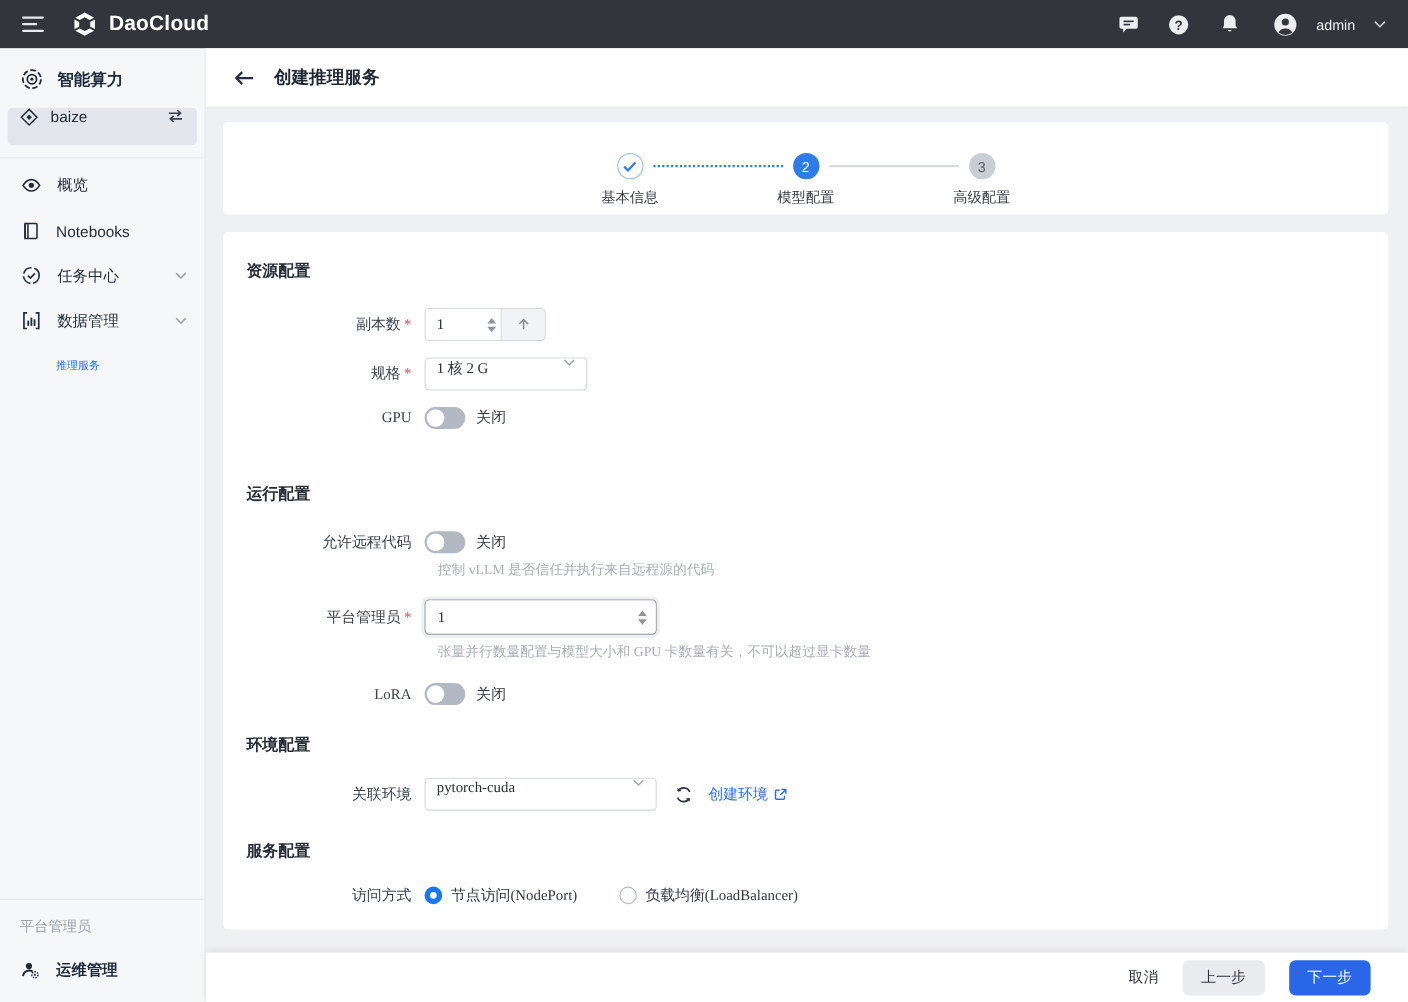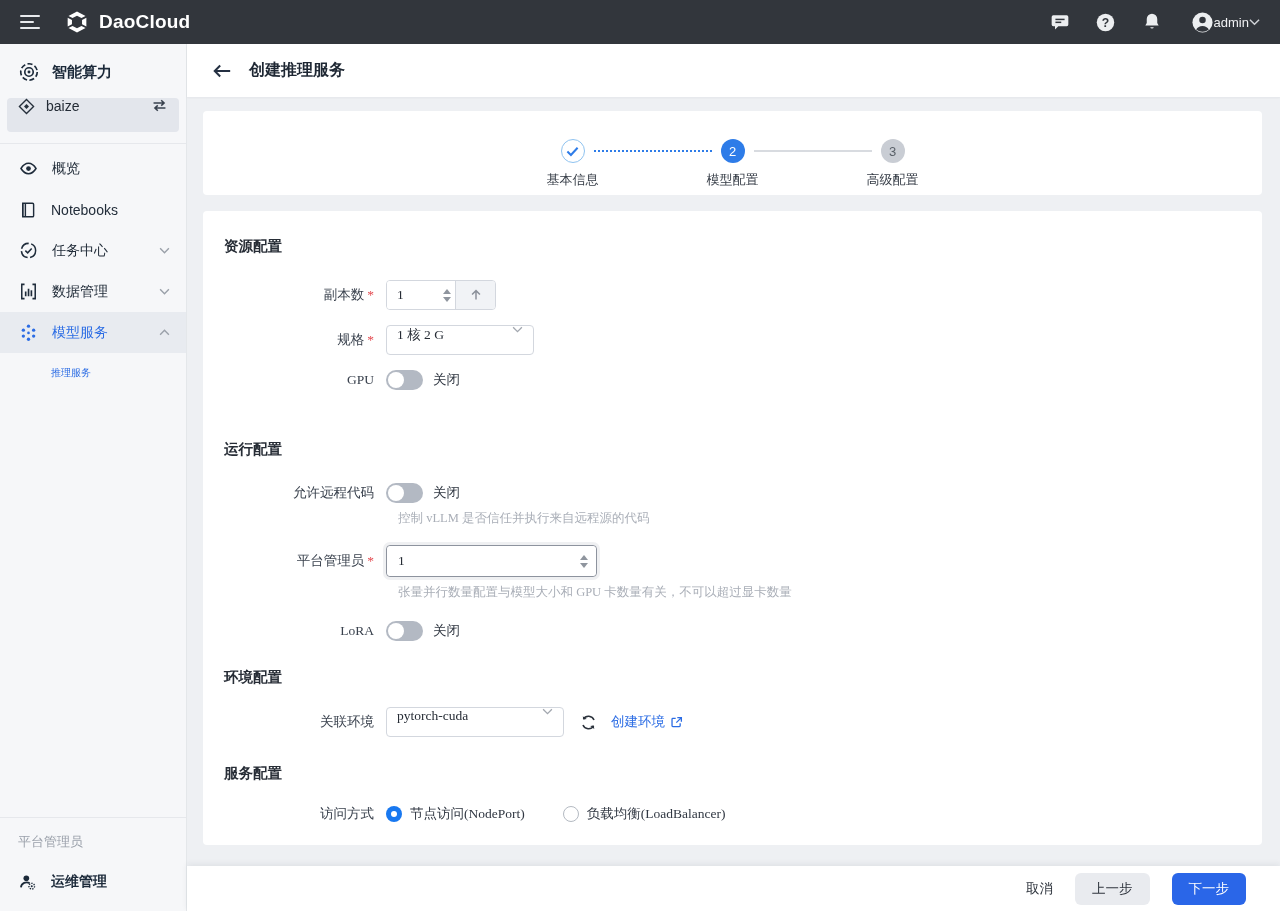--- a/index.html
+++ b/index.html
@@ -10,21 +10,21 @@
   
   .topbar { height:44px; background:#32363c; display:flex; align-items:center; padding:0 20px; flex:0 0 44px; }
   .hamburger { width:20px; height:14px; display:flex; flex-direction:column; justify-content:space-between; cursor:pointer; margin-right:24px; }
   .hamburger span { display:block; height:2px; background:#e8eaed; border-radius:1px; }
   .hamburger span:nth-child(2){ width:70%; }
   .brand { display:flex; align-items:center; gap:9px; }
   .brand-name { color:#ffffff; font-size:19px; font-weight:bold; letter-spacing:.2px; }
   .topbar-spacer { flex:1; }
   .top-icons { display:flex; align-items:center; gap:24px; }
   .top-icon { width:22px; height:22px; display:flex; align-items:center; justify-content:center; cursor:pointer; }
-  .user-wrap { display:flex; align-items:center; gap:0; margin-left:4px; cursor:pointer; }
+  .user-wrap { display:flex; align-items:center; gap:17px; margin-left:4px; cursor:pointer; }
   .user-name { color:#f0f1f3; font-size:13px; }
 
   
   .app { flex:1; display:flex; min-height:0; }
 
   
   .sidebar { width:187px; background:#f6f7f9; border-right:1px solid #e4e7ea; display:flex; flex-direction:column; flex:0 0 187px; }
   .side-group { display:flex; align-items:center; gap:12px; padding:17px 18px 13px 18px; }
   .side-group-label { font-size:15px; font-weight:bold; color:#1c2a3a; }
   .workspace-row { margin:2px 7px 0 7px; height:34px; background:#e3e6ec; border-radius:4px; display:flex; align-items:flex-start; padding:0 11px; cursor:pointer; }
@@ -78,21 +78,21 @@
   .num-box { position:relative; width:68px; height:100%; }
   .num-box input { width:100%; height:100%; border:none; outline:none; padding:0 22px 0 10px; font-size:13.5px; color:#262c35; font-family:inherit; }
   .spinners { position:absolute; right:4px; top:0; height:100%; display:flex; flex-direction:column; justify-content:center; gap:3px; }
   .sp-up, .sp-dn { width:0; height:0; border-left:4px solid transparent; border-right:4px solid transparent; cursor:pointer; }
   .sp-up { border-bottom:5px solid #8f959e; }
   .sp-dn { border-top:5px solid #8f959e; }
   .attach-btn { width:40px; background:#f1f3f6; border-left:1px solid #d3d7de; display:flex; align-items:center; justify-content:center; cursor:pointer; }
 
   .select { height:30px; border:1px solid #d3d7de; border-radius:4px; background:#fff; display:flex; align-items:flex-start; justify-content:space-between; padding:0 10px; font-size:13.5px; color:#262c35; cursor:pointer; }
   .select.w148 { width:148px; }
-  .select.w211 { width:178px; }
+  .select.w211 { width:211px; }
 
   .big-num { position:relative; width:211px; height:32px; border:1px solid #8d939e; border-radius:4px; background:#fff; box-shadow:0 0 0 3px rgba(100,110,125,.10); }
   .big-num input { width:100%; height:100%; border:none; outline:none; padding:0 24px 0 11px; font-size:13.5px; color:#262c35; border-radius:4px; font-family:inherit; }
 
   .toggle { width:37px; height:20px; border-radius:10px; background:#b3b9c3; position:relative; cursor:pointer; flex:0 0 37px; }
   .toggle .knob { position:absolute; left:2px; top:2px; width:16px; height:16px; border-radius:50%; background:#fff; }
   .toggle-state { margin-left:10px; font-size:13.5px; color:#303742; }
 
   .env-extra { display:flex; align-items:center; margin-left:15px; gap:14px; }
   .refresh-btn { width:18px; height:18px; cursor:pointer; display:flex; align-items:center; justify-content:center; }
@@ -253,39 +253,20 @@
             </svg>
         </span>
         <span class="nav-label">数据管理</span>
         <span class="nav-chevron">
           <svg width="11" height="7" viewBox="0 0 12 8">
               <path d="M1 1.5 L6 6.5 L11 1.5" fill="none" stroke="#9aa0a9" stroke-width="1.6"></path>
             </svg>
         </span>
       </div>
 
-      <div class="nav-item active">
-        <span>
-          <svg width="19" height="19" viewBox="0 0 24 24" fill="#2b6ce4">
-              <circle cx="12" cy="4" r="2.1"></circle>
-              <circle cx="5.5" cy="9" r="2.1"></circle>
-              <circle cx="18.5" cy="9" r="2.1"></circle>
-              <circle cx="12" cy="12.5" r="1.7"></circle>
-              <circle cx="5.5" cy="16.5" r="2.1"></circle>
-              <circle cx="18.5" cy="16.5" r="2.1"></circle>
-              <circle cx="12" cy="20.5" r="2.1"></circle>
-            </svg>
-        </span>
-        <span class="nav-label">模型服务</span>
-        <span class="nav-chevron">
-          <svg width="11" height="7" viewBox="0 0 12 8">
-              <path d="M1 6.5 L6 1.5 L11 6.5" fill="none" stroke="#9aa0a9" stroke-width="1.6"></path>
-            </svg>
-        </span>
-      </div>
 
       <div class="nav-subitem">
         <span>推理服务</span>
       </div>
 
       <div class="side-bottom">
         <div class="side-divider"></div>
         <div class="role-label">平台管理员</div>
         <div class="ops-item">
           <span>

